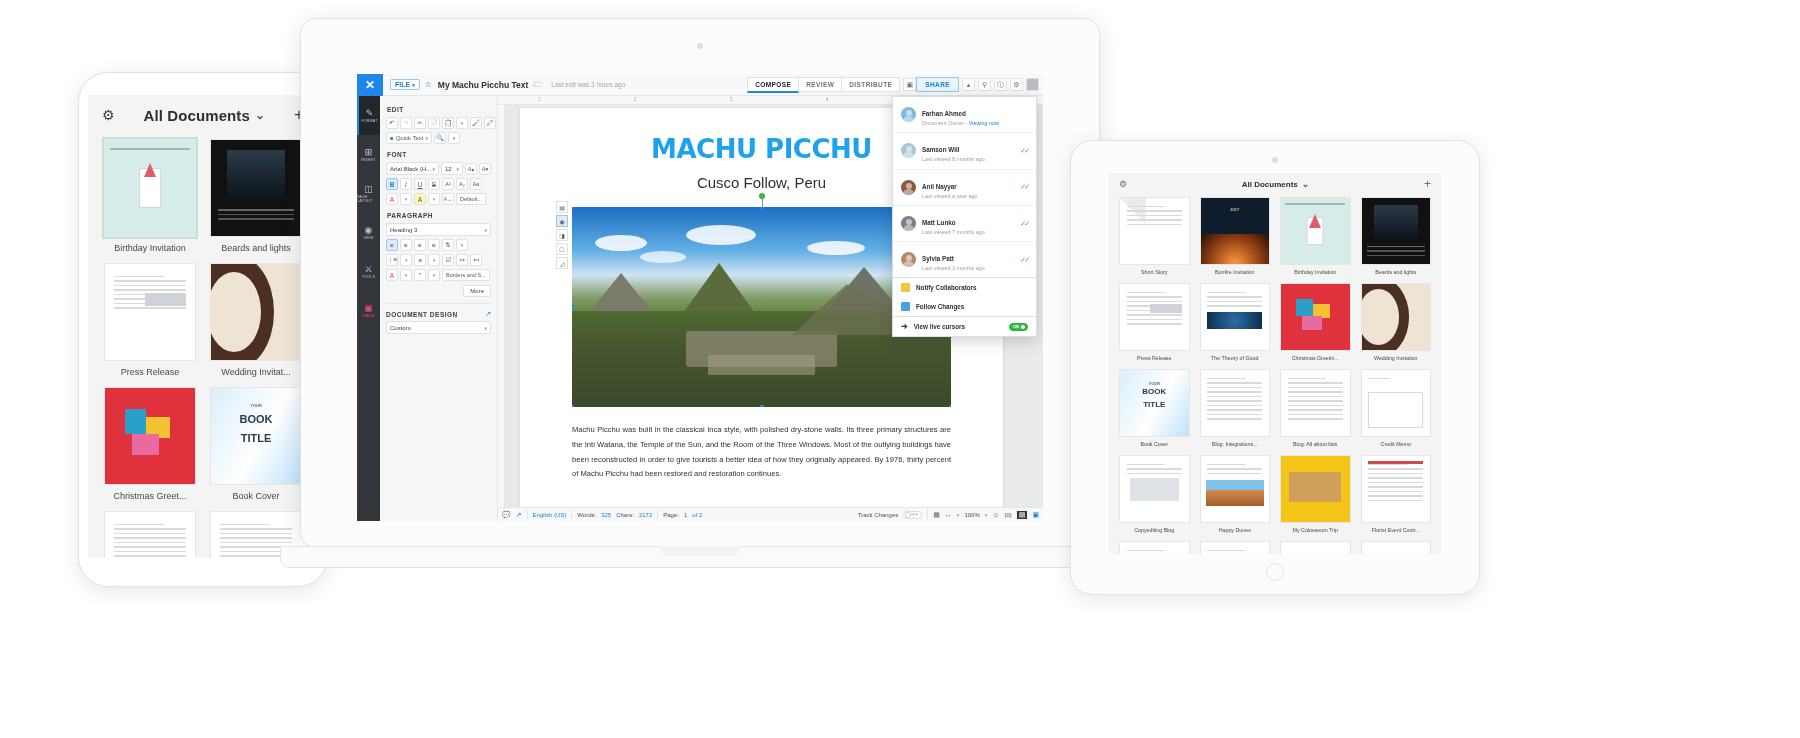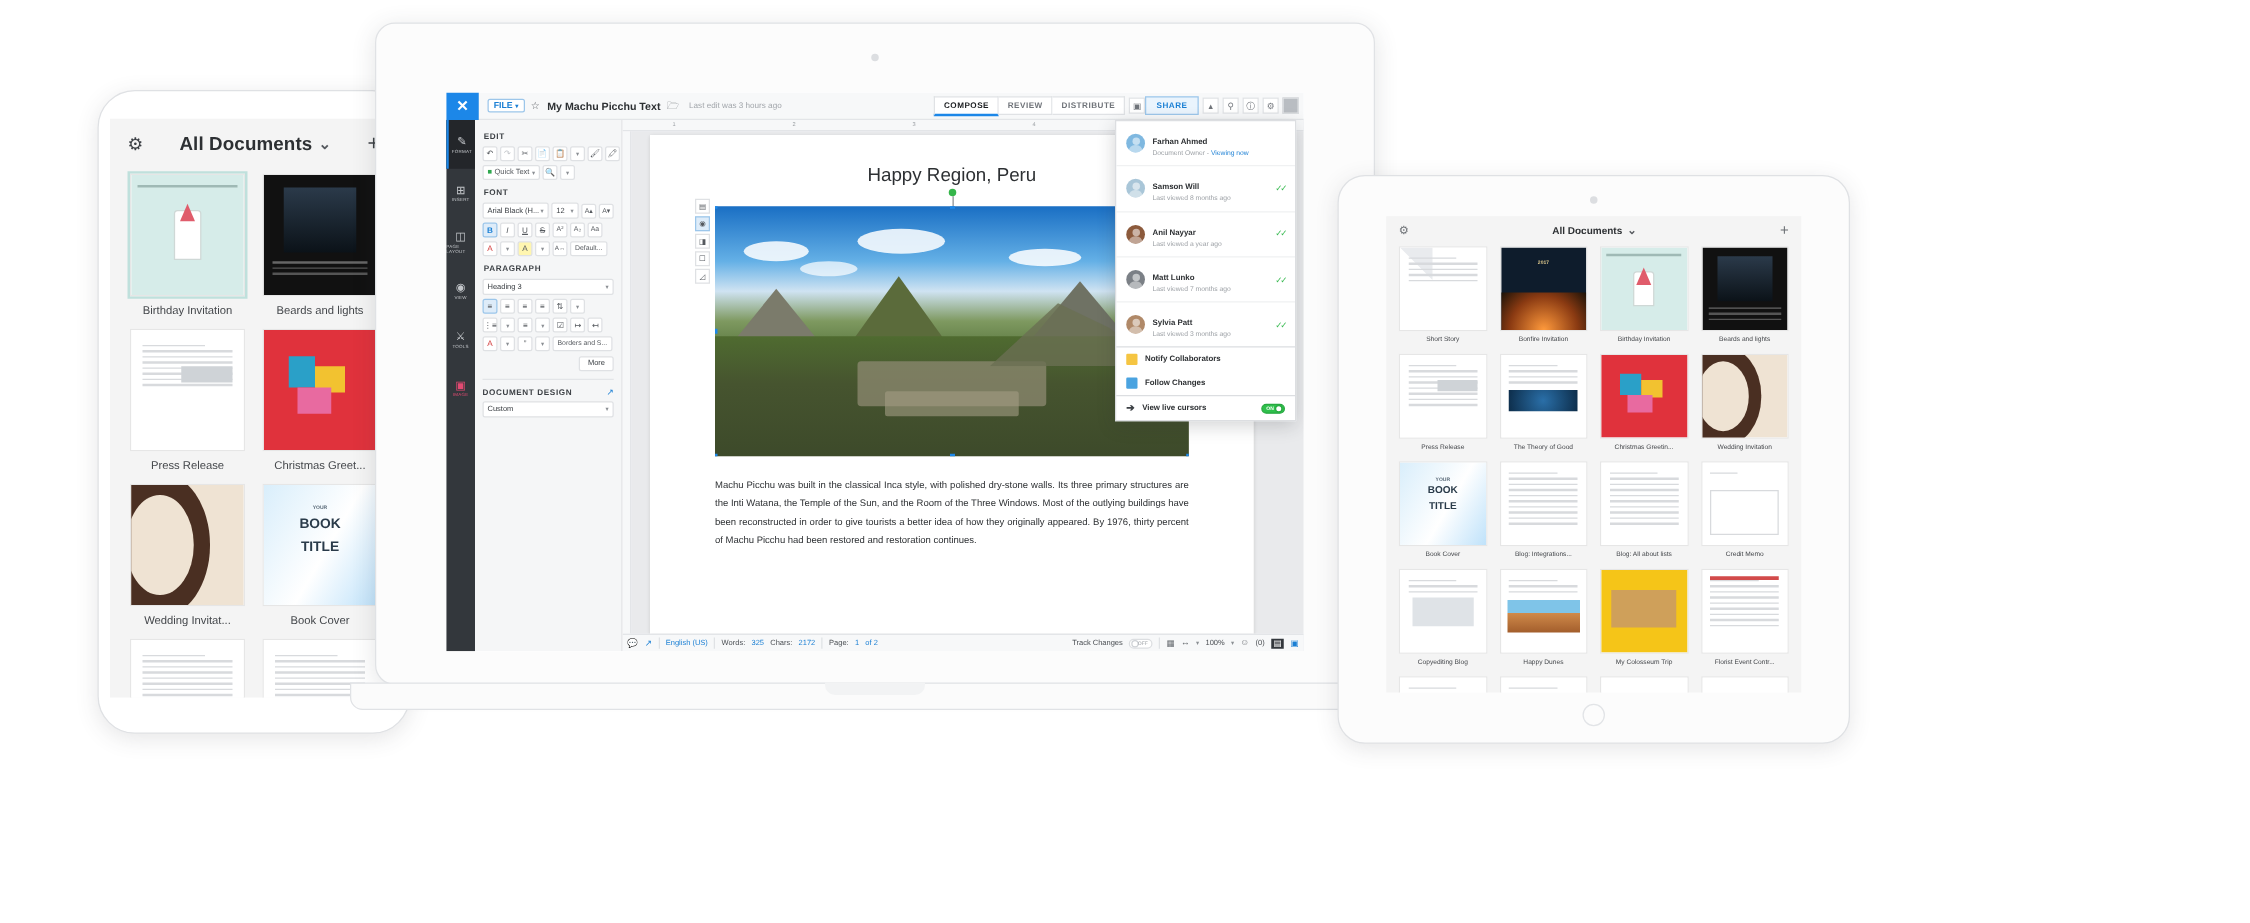--- a/index.html
+++ b/index.html
@@ -234,34 +234,34 @@
                 <span></span>
                 <span></span>
                 <span></span>
               </div>
               <div style="position:absolute;left:44%;right:10%;top:30%;height:14%;background:#cfd3d7"></div>
             </div>
             <div class="ph-label">Press Release</div>
           </div>
           <div class="ph-cell">
             <div class="ph-thumb" style="">
+              <div class="t-fill" style="background:#efe3d3"></div>
+              <div style="position:absolute;left:-20%;top:-10%;width:90%;height:120%;border-radius:50%;background:#4a2f22"></div>
+              <div style="position:absolute;left:-5%;top:8%;width:60%;height:84%;border-radius:50%;background:#efe3d3"></div>
+            </div>
+            <div class="ph-label">Wedding Invitat...</div>
+          </div>
+          <div class="ph-cell">
+            <div class="ph-thumb" style="">
               <div class="t-fill" style="background:#e0323c"></div>
               <div style="position:absolute;left:22%;top:22%;width:24%;height:26%;background:#2aa0c8"></div>
               <div style="position:absolute;left:46%;top:30%;width:26%;height:22%;background:#f2c230"></div>
               <div style="position:absolute;left:30%;top:48%;width:30%;height:22%;background:#e86aa0"></div>
             </div>
             <div class="ph-label">Christmas Greet...</div>
-          </div>
-          <div class="ph-cell">
-            <div class="ph-thumb" style="">
-              <div class="t-fill" style="background:#efe3d3"></div>
-              <div style="position:absolute;left:-20%;top:-10%;width:90%;height:120%;border-radius:50%;background:#4a2f22"></div>
-              <div style="position:absolute;left:-5%;top:8%;width:60%;height:84%;border-radius:50%;background:#efe3d3"></div>
-            </div>
-            <div class="ph-label">Wedding Invitat...</div>
           </div>
           <div class="ph-cell">
             <div class="ph-thumb" style="">
               <div class="t-fill" style="background:linear-gradient(120deg,#d9eefb,#ffffff 55%,#bfe2fa)"></div>
               <div class="t-txt" style="top:26%;font-size:11px;color:#2a3b4a">BOOK</div>
               <div class="t-txt" style="top:46%;font-size:11px;color:#2a3b4a">TITLE</div>
               <div class="t-txt" style="top:16%;font-size:4px;color:#5b6b79">YOUR</div>
             </div>
             <div class="ph-label">Book Cover</div>
           </div>
@@ -489,21 +489,22 @@
           <div class="ruler" id="ruler">
               <span class="tickn" style="left: 40px;">1</span>
               <span class="tickn" style="left: 136px;">2</span>
               <span class="tickn" style="left: 232px;">3</span>
               <span class="tickn" style="left: 328px;">4</span>
               <span class="tickn" style="left: 424px;">5</span>
             </div>
           <div class="vruler"></div>
 
           <div class="page">
-            <div class="doc-h2">Happy Region, Peru</div>
+            <div class="doc-h1">MACHU PICCHU</div>
+            <div class="doc-h2">Cusco Follow, Peru</div>
 
             <div class="doc-imgwrap">
               <div class="anchor-stem"></div>
               <div class="anchor"></div>
 
               <div class="img-tools">
                 <div class="img-tool">▤</div>
                 <div class="img-tool on">◉</div>
                 <div class="img-tool">◨</div>
                 <div class="img-tool">☐</div>

